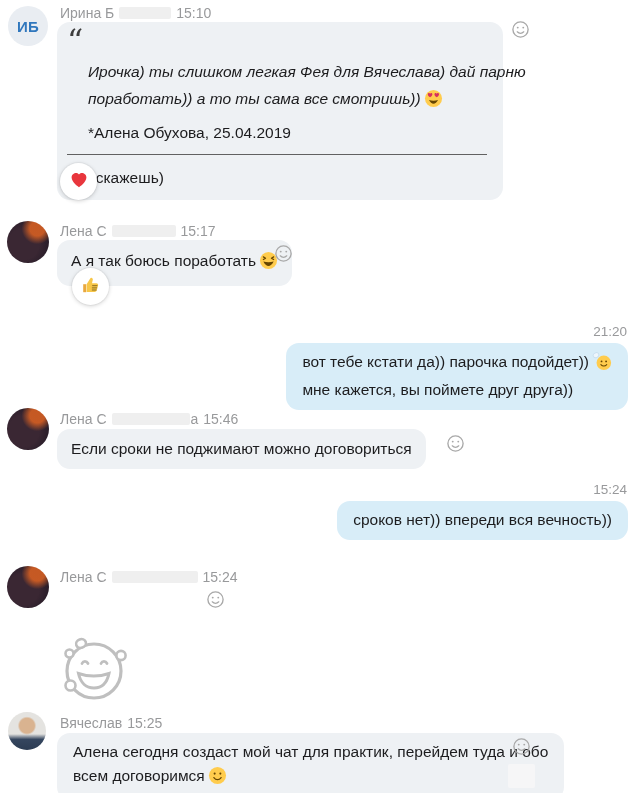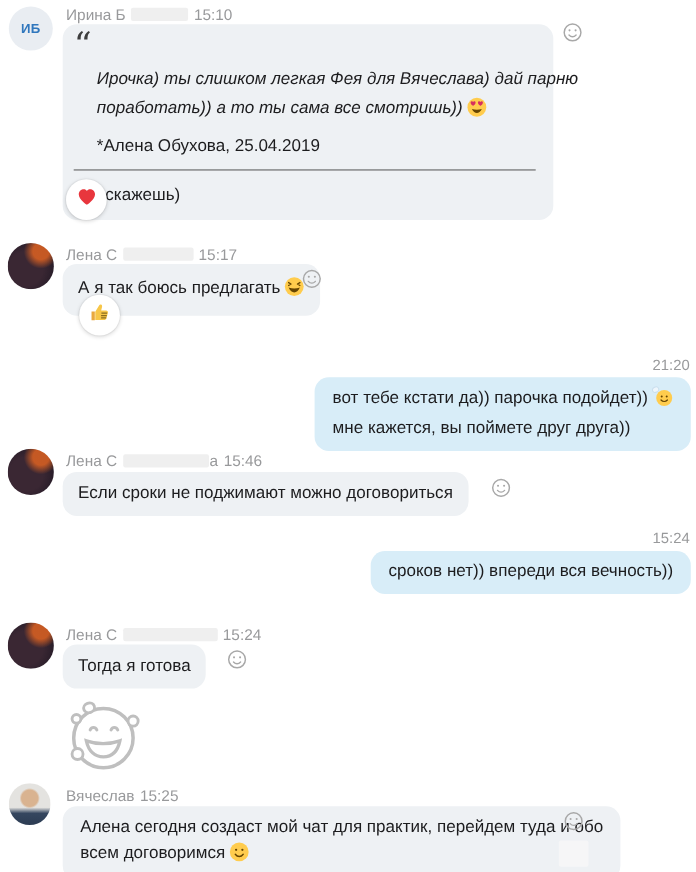--- a/index.html
+++ b/index.html
@@ -5,21 +5,21 @@
   html,body{margin:0;padding:0;background:#fff;}
   .screen{
     position:relative;width:633px;height:793px;overflow:hidden;background:#fff;
     font-family:"Liberation Sans","DejaVu Sans",sans-serif;color:#1c1c1e;
   }
   .abs{position:absolute;}
   
   .avatar{border-radius:50%;overflow:hidden;}
   .avatar-initials{
     width:40px;height:40px;background:#e9edf2;display:flex;align-items:center;justify-content:center;
-    font-weight:bold;font-size:12px;color:#3077bd;letter-spacing:.3px;
+    font-weight:bold;font-size:15px;color:#3077bd;letter-spacing:.3px;
   }
   .avatar-photo-dark{
     width:42px;height:42px;
     background:
       radial-gradient(circle at 72% 18%, rgba(205,92,35,.95) 0 16%, rgba(205,92,35,0) 34%),
       radial-gradient(circle at 40% 55%, #3a2733 0 45%, #191420 100%);
   }
   .avatar-photo-light{
     width:38px;height:38px;
     background:
@@ -95,21 +95,21 @@
       </svg>
   </div>
 
   <div class="abs avatar avatar-photo-dark" style="left:7px;top:221px;"></div>
   <div class="abs hdr" style="left:60px;top:223px;">
     <span>Лена С</span>
     <span class="blur-chip" style="width:64px;"></span>
     <span>15:17</span>
   </div>
   <div class="abs bubble nowrap" style="left:57px;top:240px;padding:11px 14px;">
-    <span>А я так боюсь предлагать</span><span class="emoji"><svg width="19" height="19" viewBox="0 0 20 20">
+    <span>А я так боюсь поработать</span><span class="emoji"><svg width="19" height="19" viewBox="0 0 20 20">
           <circle cx="10" cy="10" r="9" fill="#ffcc4d"></circle>
           <path d="M4.6 6.2l2.3 1.4-2.3 1.4M15.4 6.2l-2.3 1.4 2.3 1.4" fill="none" stroke="#664500" stroke-width="1.3" stroke-linecap="round" stroke-linejoin="round"></path>
           <path d="M4.6 11c1.5 3.2 3.4 4.7 5.4 4.7s3.9-1.5 5.4-4.7c-3.6 1.1-7.2 1.1-10.8 0z" fill="#664500"></path>
         </svg></span>
   </div>
   <div class="abs react-btn" style="left:274px;top:244px;">
     <svg width="19" height="19" viewBox="0 0 20 20">
         <circle cx="10" cy="10" r="8" fill="none" stroke="#a8a8a8" stroke-width="1.4"></circle>
         <circle cx="7.1" cy="8" r="1" fill="#a8a8a8"></circle>
         <circle cx="12.9" cy="8" r="1" fill="#a8a8a8"></circle>
@@ -163,23 +163,20 @@
   <div class="abs time-right" style="right:6px;top:482px;">15:24</div>
   <div class="abs bubble out lh25" style="right:5px;top:501px;padding:7px 16px 8px;">
     <div class="line">сроков нет)) впереди вся вечность))</div>
   </div>
 
   <div class="abs avatar avatar-photo-dark" style="left:7px;top:566px;"></div>
   <div class="abs hdr" style="left:60px;top:569px;">
     <span>Лена С</span>
     <span class="blur-chip" style="width:86px;"></span>
     <span>15:24</span>
-  </div>
-  <div class="abs bubble nowrap" style="left:57px;top:586px;padding:10px 14px;">
-    <span>Тогда я готова</span>
   </div>
   <div class="abs react-btn" style="left:206px;top:590px;">
     <svg width="19" height="19" viewBox="0 0 20 20">
         <circle cx="10" cy="10" r="8" fill="none" stroke="#a8a8a8" stroke-width="1.4"></circle>
         <circle cx="7.1" cy="8" r="1" fill="#a8a8a8"></circle>
         <circle cx="12.9" cy="8" r="1" fill="#a8a8a8"></circle>
         <path d="M6.6 12.4c1 1.1 2.2 1.7 3.4 1.7s2.4-.6 3.4-1.7" fill="none" stroke="#a8a8a8" stroke-width="1.3" stroke-linecap="round"></path>
       </svg>
   </div>
   <div class="abs" style="left:56px;top:632px;">

